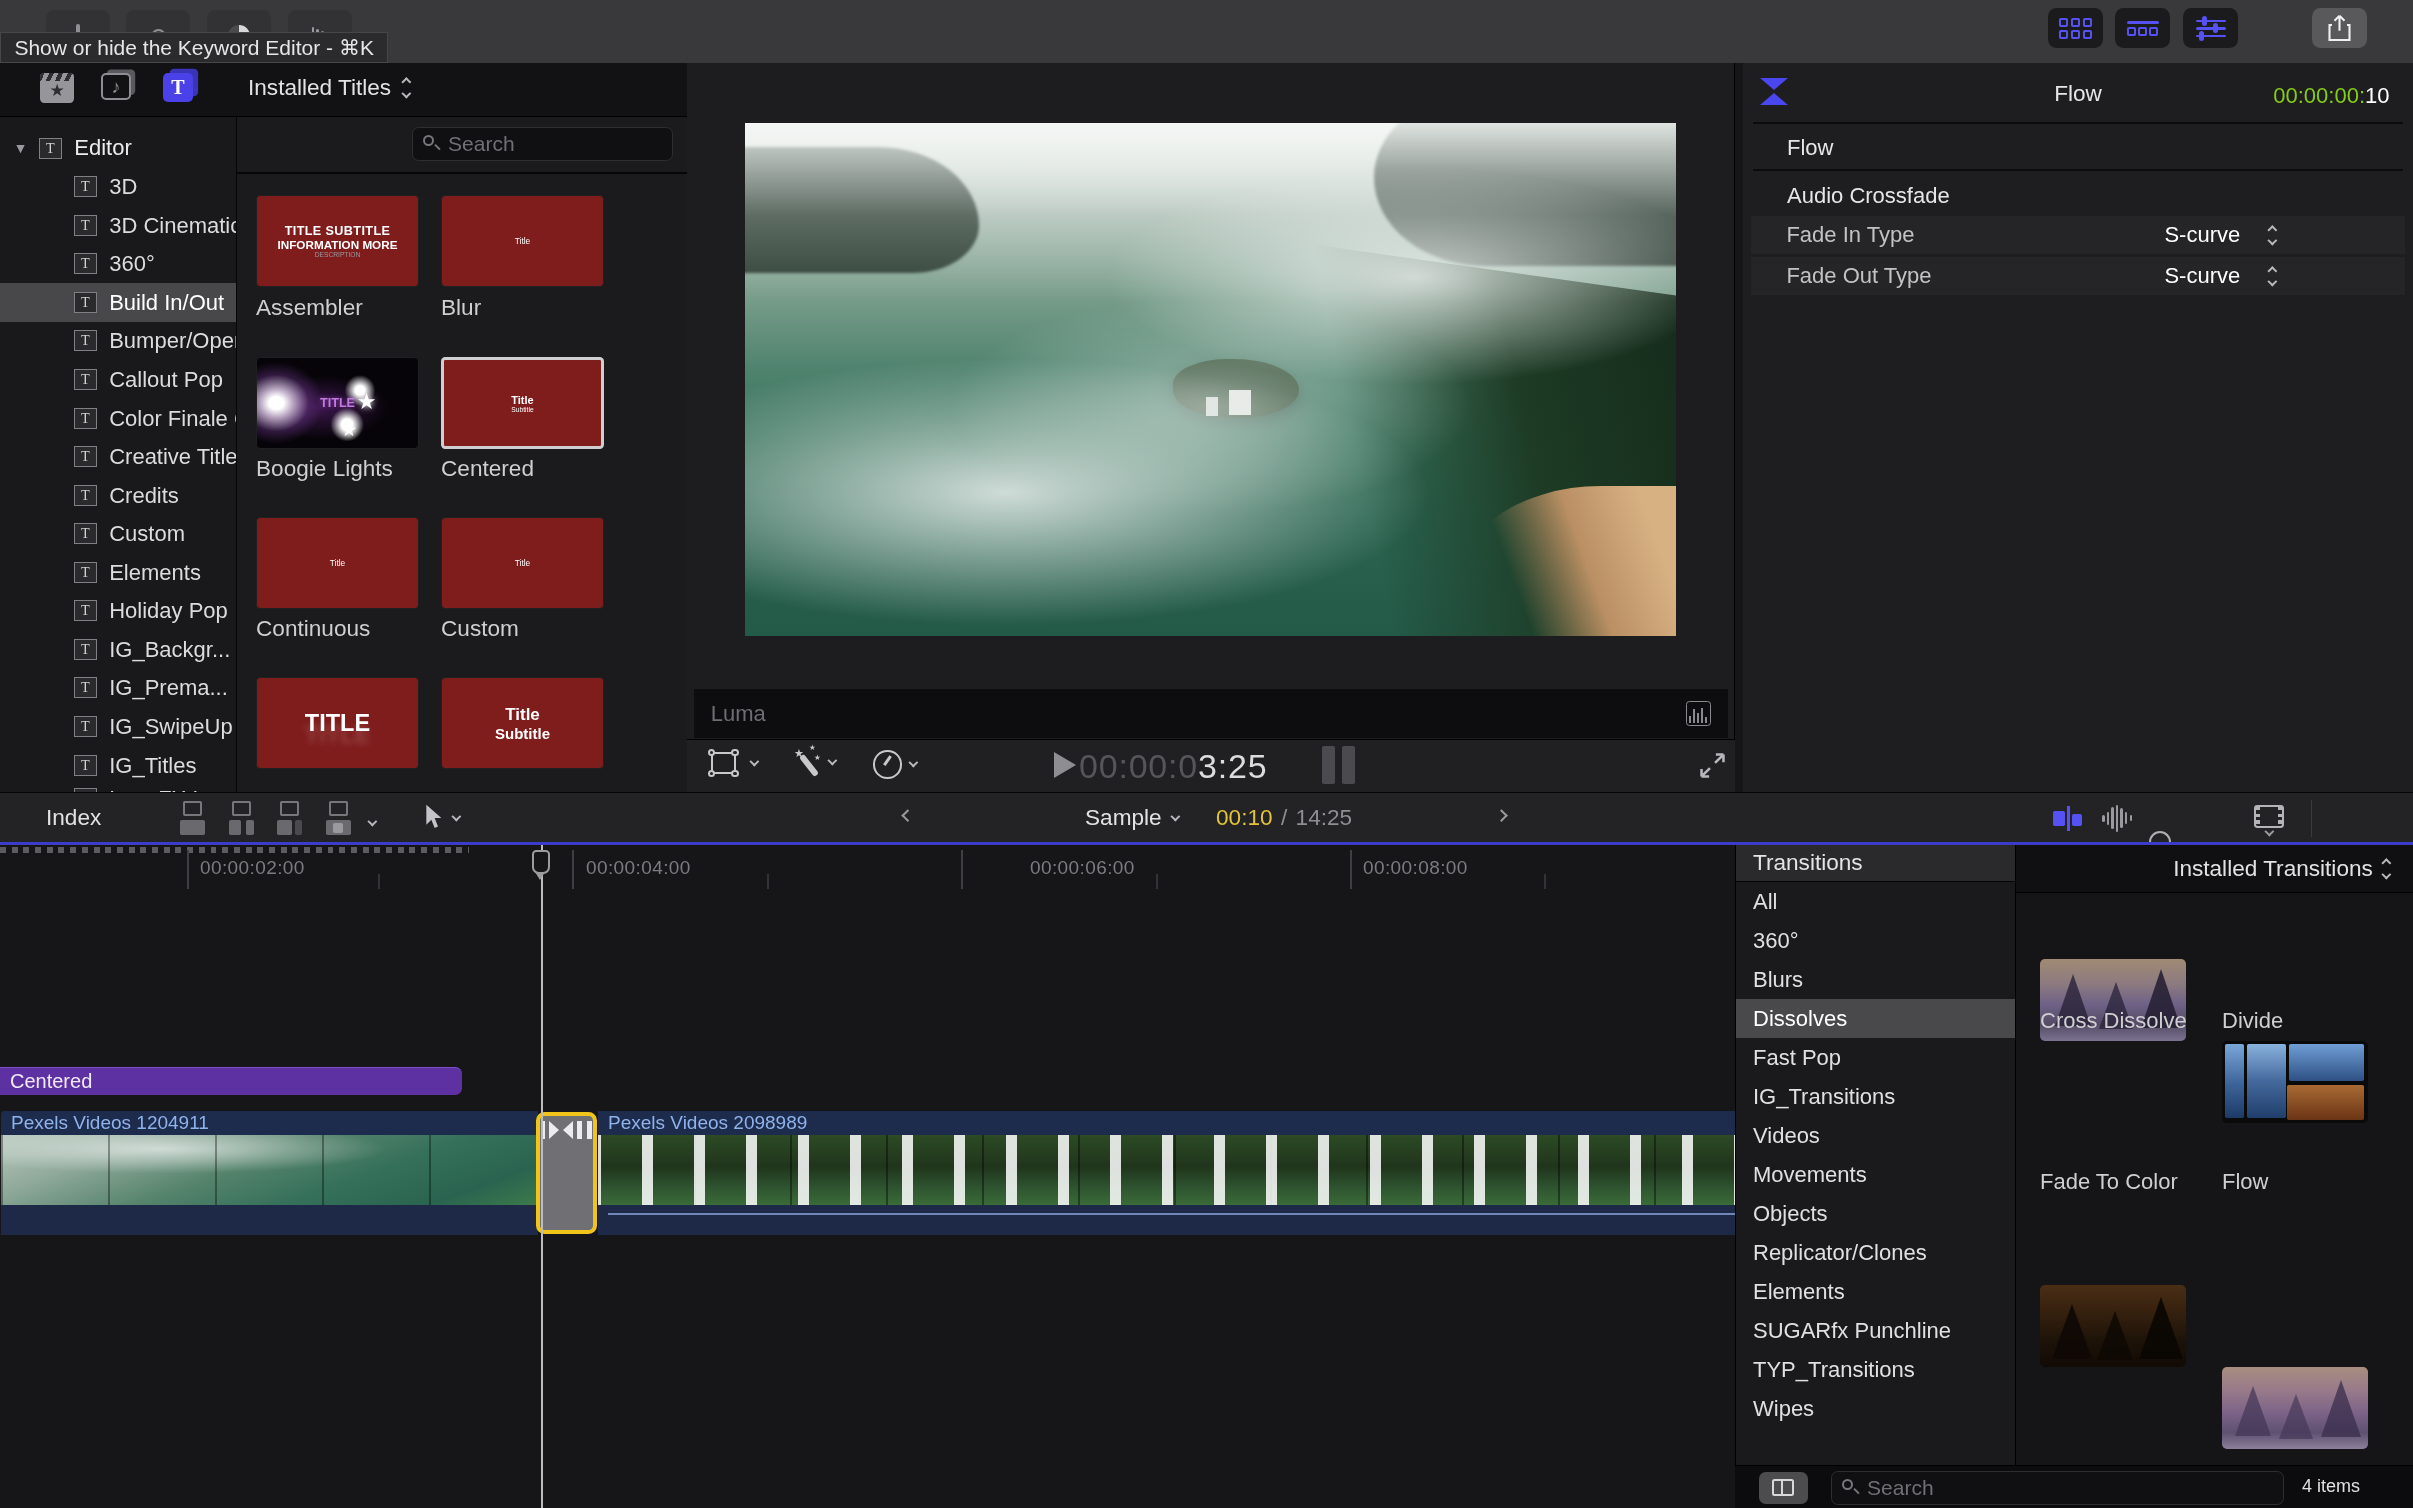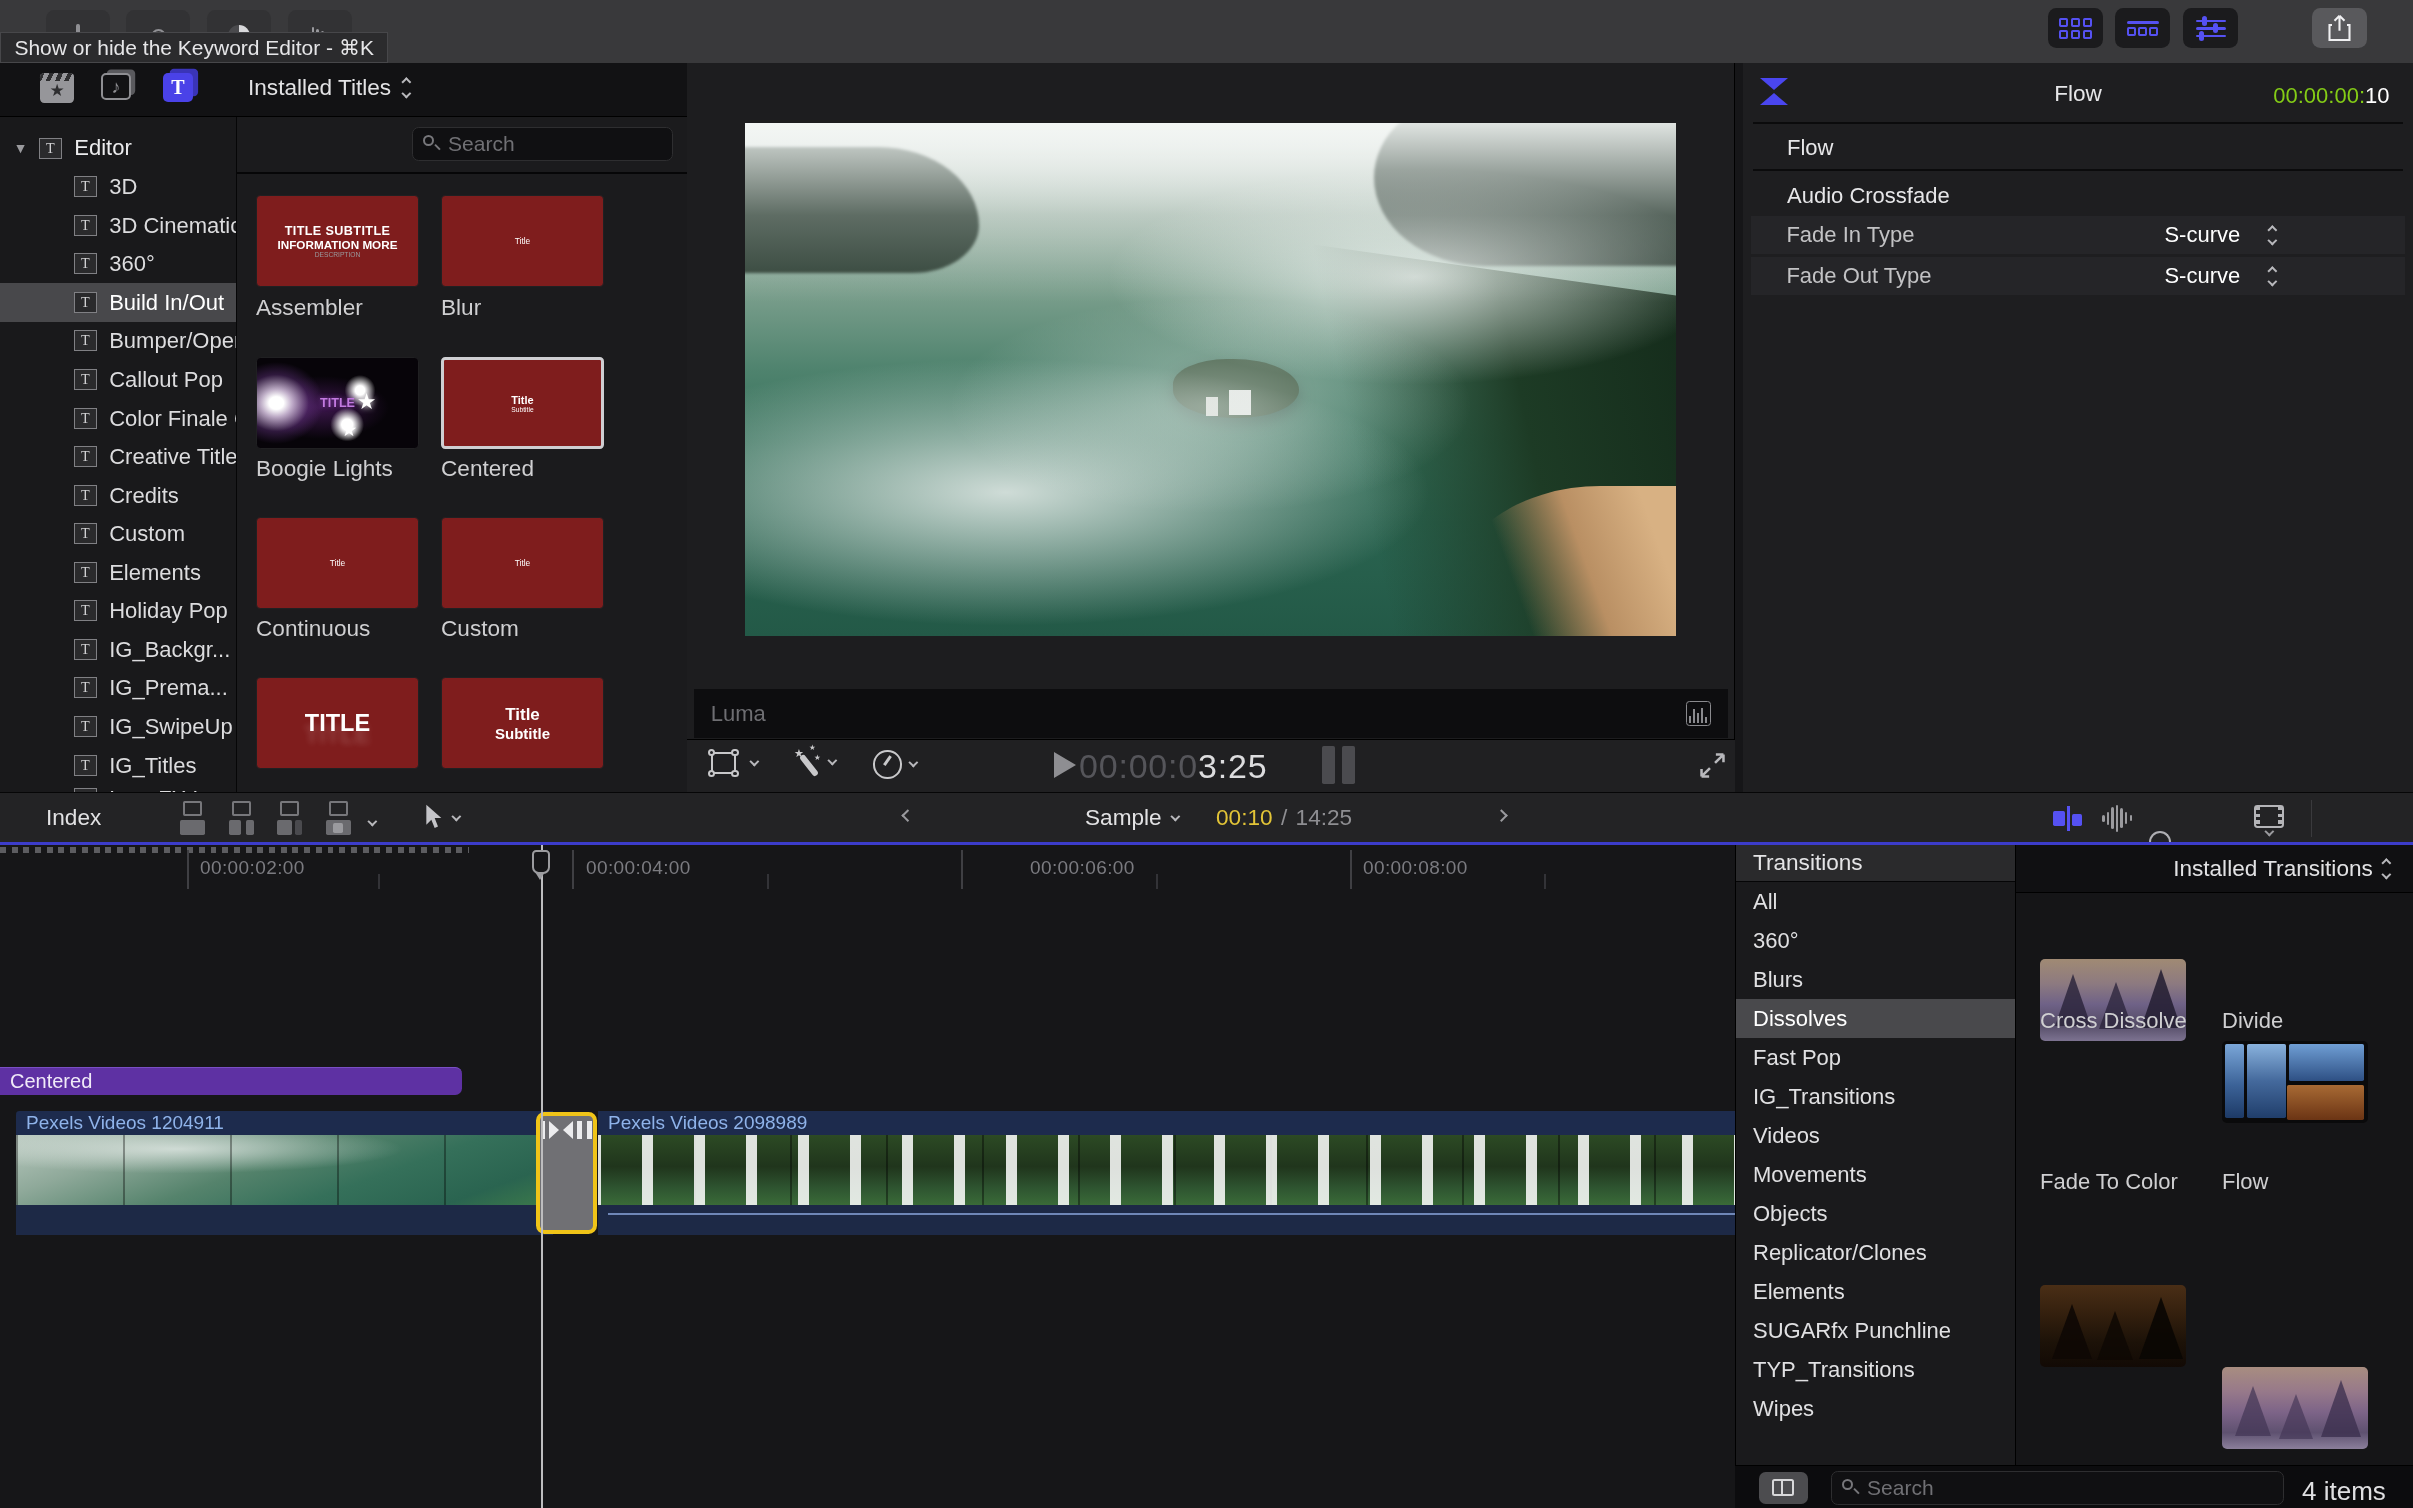--- a/index.html
+++ b/index.html
@@ -552,21 +552,21 @@
     <div class="rtick minor" style="left:1544px;"></div>
     <span class="rlabel" style="left:200px;">00:00:02:00</span>
     <span class="rlabel" style="left:586px;">00:00:04:00</span>
     <span class="rlabel" style="left:1030px;">00:00:06:00</span>
     <span class="rlabel" style="left:1363px;">00:00:08:00</span>
 
     <div class="abs" style="left:0;top:222px;width:462px;height:28px;background:#5e31a3;border-radius:0 6.7px 6.7px 0;border-top:0.8px solid #7a4fc4;display:flex;align-items:center;padding:0 10px;font-size:20px;color:#f0eaf8;">
       <span>Centered</span>
     </div>
 
-    <div class="clip" style="left:16px;top:266px;width:537px;height:156px;border-radius:3.4px 0 0 3.4px;">
+    <div class="clip" style="left:1px;top:266px;width:537px;height:156px;border-radius:3.4px 0 0 3.4px;">
       <div class="cliphead">
           <span>Pexels Videos 1204911</span>
         </div>
       <div class="film1"></div>
       <div class="clipfoot"></div>
     </div>
 
     <div class="clip" style="left:598px;top:266px;width:1137px;height:124px;border-radius:0;">
       <div class="cliphead">
           <span>Pexels Videos 2098989</span>
@@ -681,21 +681,21 @@
     <div class="panelbtn">
         <i></i>
       </div>
     <div class="searchbox" style="left:96px;top:5px;width:453px;height:34px;">
       <span class="maglass">
           <i class="c"></i>
           <i class="h"></i>
         </span>
       <span>Search</span>
     </div>
-    <span class="abs" style="left:567px;top:10px;font-size:26px;color:#e0e0e2;">4 items</span>
+    <span class="abs" style="left:567px;top:10px;font-size:18px;color:#e0e0e2;">4 items</span>
   </div>
 
   <div class="inspector">
     <div class="abs bowtie-v" style="left:17px;top:15px;">
       <i style="top:0;border-top:12.6px solid #4a46f0;"></i>
       <i style="bottom:0;border-bottom:12.6px solid #4a46f0;"></i>
     </div>
     <div class="abs" style="left:0;top:18.4px;width:670px;text-align:center;font-size:22.6px;color:#e6e6e8;">Flow</div>
     <div class="abs" style="right:23.5px;top:20px;font-size:22px;">
       <span style="color:#84cc16;margin-left:8px;">00:00:00:</span><span style="color:#fff;">10</span>

